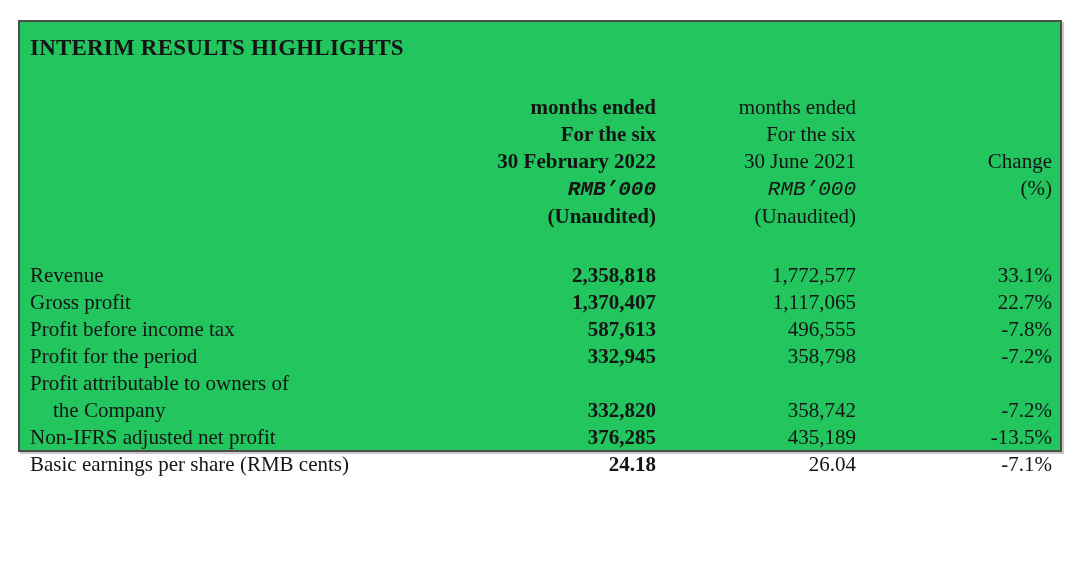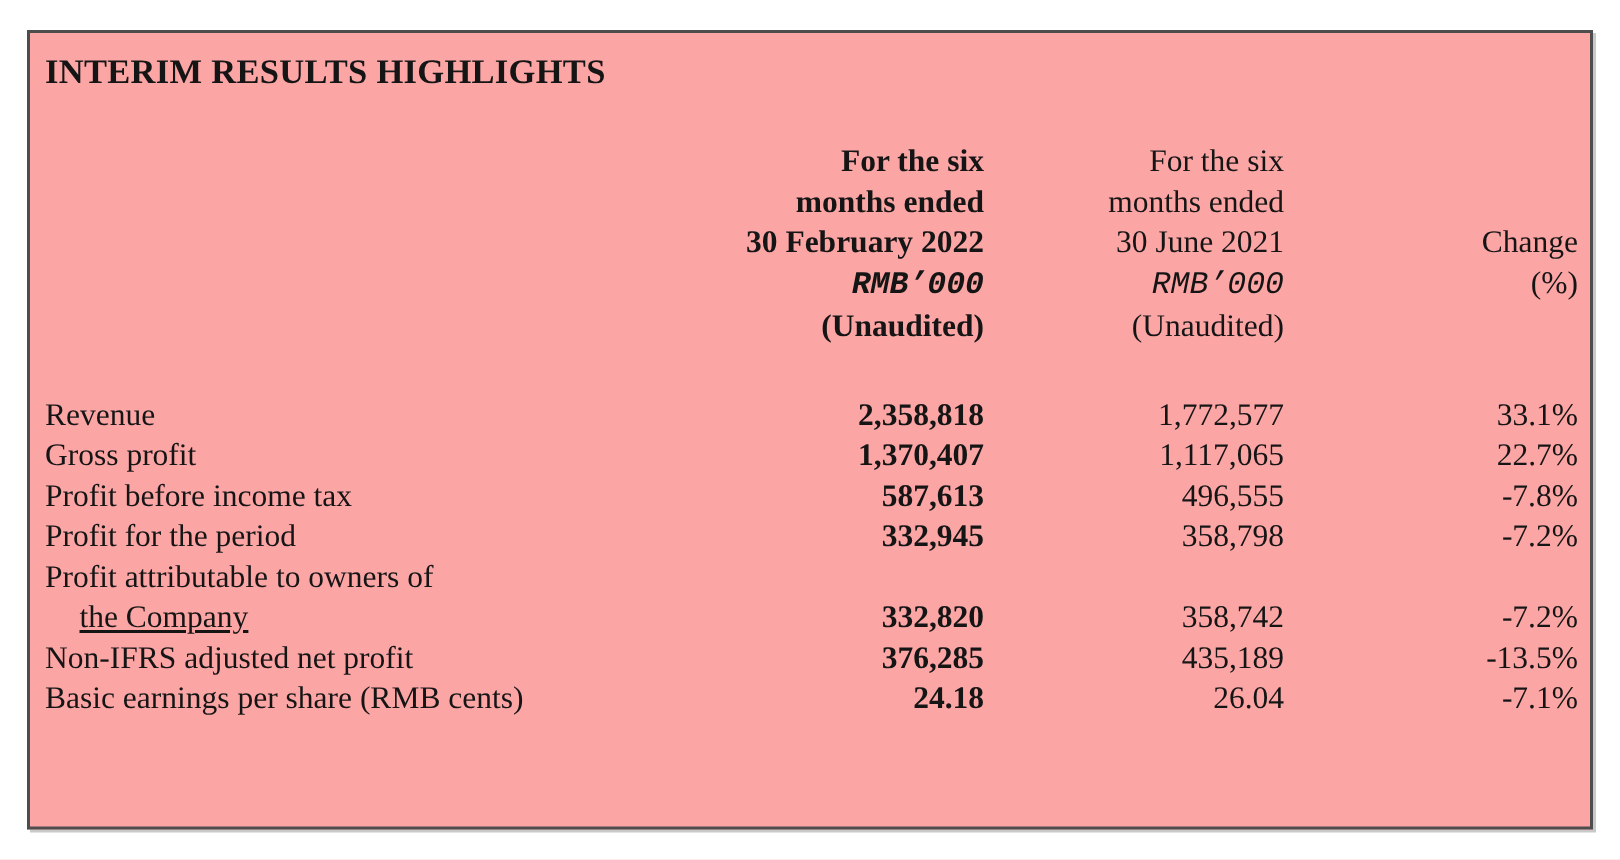--- a/index.html
+++ b/index.html
@@ -10,26 +10,26 @@
     height: 573px;
     overflow: hidden;
   }
   body {
     font-family: "Liberation Serif", "DejaVu Serif", serif;
     color: #151515;
   }
   .frame {
     box-sizing: border-box;
     width: 1044px;
-    height: 533px;
+    height: 432px;
     margin: 20px 0 0 18px;
     border: 2px solid #4d4d4d;
     padding: 8px 8px 0 10px;
     box-shadow: 2px 2px 0 #c9c9c9;
-    background: #fca5a5;
+    background: #22c55e;
   }
   .title {
     font-size: 23px;
     line-height: 28px;
     font-weight: bold;
     margin: 4px 0 0 0;
     letter-spacing: 0.2px;
     white-space: nowrap;
   }
   table.results {
@@ -46,47 +46,47 @@
     font-size: 21px;
     line-height: 27px;
     padding: 0;
     white-space: nowrap;
     overflow: visible;
     vertical-align: baseline;
   }
   .num { text-align: right; }
   .b   { font-weight: bold; }
   .i   { font-style: italic; font-family: Liberation Mono, monospace; }
-  .indent { padding-left: 23px; text-decoration: underline; }
+  .indent { padding-left: 23px; }
   tbody tr.first-body-row td { padding-top: 32px; }
 </style>
 </head>
 <body>
 
 <div class="frame">
   <h1 class="title">INTERIM RESULTS HIGHLIGHTS</h1>
 
   <table class="results">
     <colgroup>
       <col class="c-label">
         <col class="c-current">
         <col class="c-prior">
         <col class="c-change">
     </colgroup>
     <thead>
       <tr>
         <td></td>
-        <td class="num b">For the six</td>
-        <td class="num">For the six</td>
+        <td class="num b">months ended</td>
+        <td class="num">months ended</td>
         <td class="num"></td>
       </tr>
       <tr>
         <td></td>
-        <td class="num b">months ended</td>
-        <td class="num">months ended</td>
+        <td class="num b">For the six</td>
+        <td class="num">For the six</td>
         <td class="num"></td>
       </tr>
       <tr>
         <td></td>
         <td class="num b">30 February 2022</td>
         <td class="num">30 June 2021</td>
         <td class="num">Change</td>
       </tr>
       <tr>
         <td></td>

